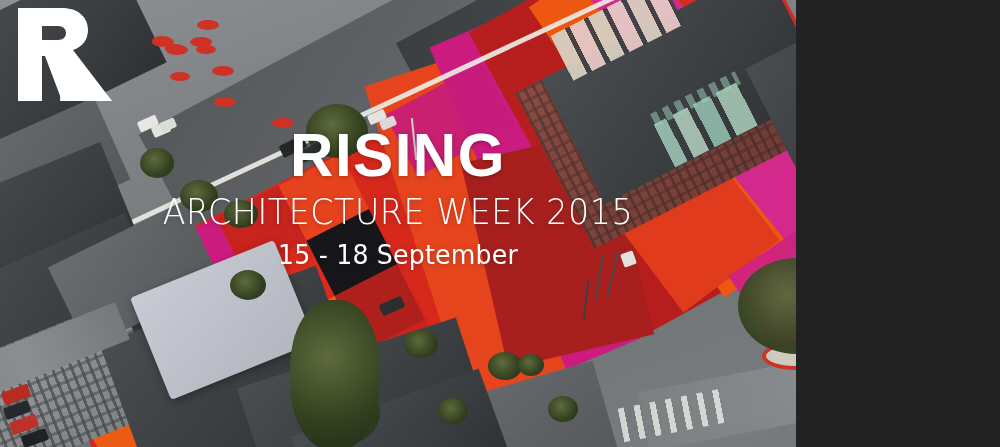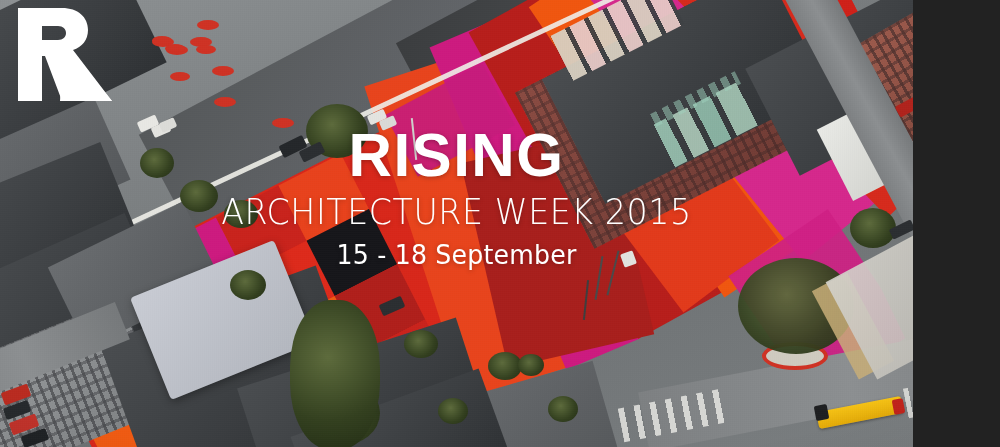--- a/index.html
+++ b/index.html
@@ -1,18 +1,18 @@
 <!DOCTYPE html>
 <html><head>
 <meta charset="utf-8">
 <style>
   html,body{margin:0;padding:0;background:#222;}
   *{box-sizing:border-box;}
   .stage{
-    position:relative;width:913px;height:447px;overflow:hidden;
+    position:relative;width:796px;height:447px;overflow:hidden;
     font-family:"Liberation Sans","DejaVu Sans",sans-serif;
     background:#6b6f70;
   }
   .layer{position:absolute;inset:0;}
   .shape{position:absolute;}
 
   
   .ground{
     background:
       linear-gradient(160deg,#8d9193 0%,#7d8183 30%,#6e7274 60%,#7a7e80 100%);

